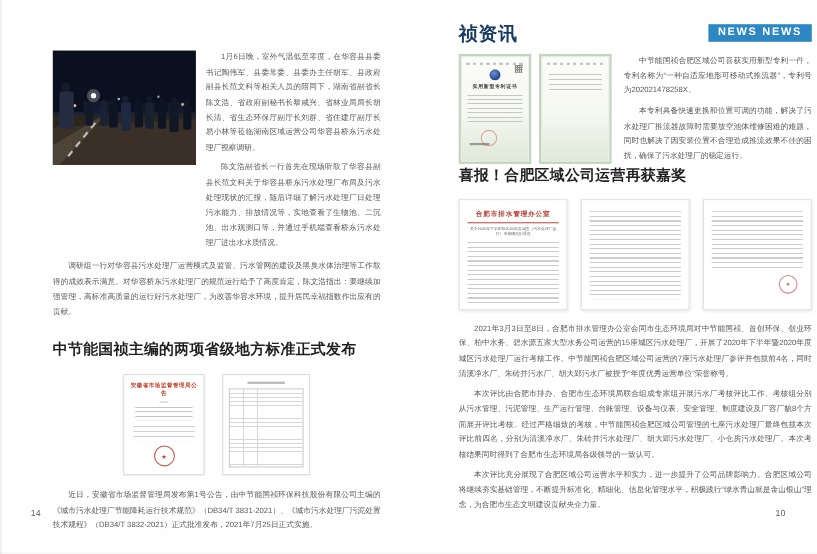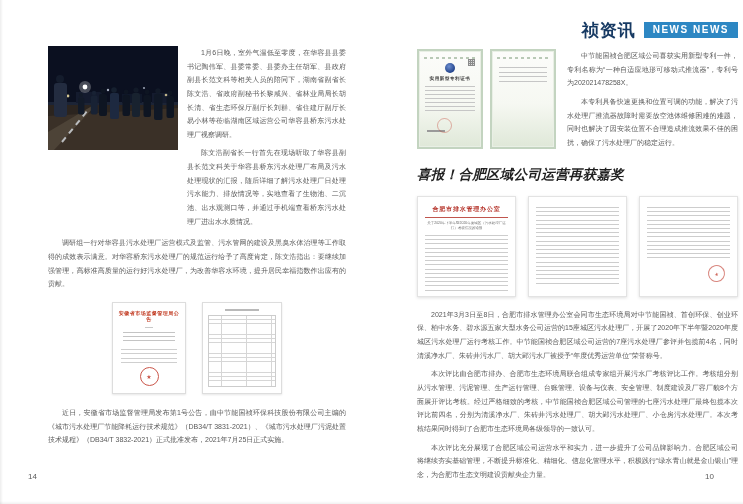--- a/index.html
+++ b/index.html
@@ -47,21 +47,21 @@
     box-shadow:0 1px 2px rgba(0,0,0,.1); padding:6px 5px; box-sizing:border-box;}
   .doc-b-head{width:34px; height:2px; background:#b9b9b9; margin:0 auto 4px;}
   .doc-b-table{width:100%; height:72px; border:1px solid #cccccc; box-sizing:border-box;
     background-image:
       repeating-linear-gradient(to bottom, transparent 0 3.2px, #d6d6d6 3.2px 3.8px),
       repeating-linear-gradient(to right, transparent 0 12px, #d6d6d6 12px 12.6px);}
   .left-paras{margin-top:12px;}
 
   
   .page-right{position:absolute; left:417px; top:20px; width:321px;}
-  .brand-row{display:flex; justify-content:flex-end; align-items:center; gap:8px; height:20px;}
+  .brand-row{display:flex; justify-content:space-between; align-items:center; gap:8px; height:20px;}
   .brand-cn{font-family:"Liberation Serif", serif; font-size:17px; font-weight:bold; color:#173a63; letter-spacing:1px;}
   .brand-en{background:#2d87c3; color:#fff; font-size:10px; font-weight:bold;
     padding:2px 9px 3px; letter-spacing:1.5px;}
   .r-title1{margin-top:26px;}
   .r1-row{display:flex; margin-top:9px;}
   .certs{display:flex; gap:7px; flex:none;}
   .cert{width:66px; height:100px; box-sizing:border-box; position:relative;
     background:linear-gradient(180deg,#fcfcfa 0%,#f6f8f2 55%,#dfe8d8 100%);
     border:2px solid #c3d4c0; box-shadow:inset 0 0 0 1px #e9efe5; padding:6px 5px;}
   .cert-topmarks{height:2px; background:repeating-linear-gradient(90deg,#b9c9b6 0 3px, transparent 3px 6px); margin-bottom:4px;}
@@ -76,38 +76,38 @@
     letter-spacing:.6px; margin-top:3px; white-space:nowrap;}
   .cert-lines{width:50px; height:26px; margin:5px auto 0;
     background:repeating-linear-gradient(to bottom,#c6c6c6 0 1px, transparent 1px 4px);}
   .cert-stamp{position:absolute; bottom:14px; left:18px; width:13px; height:13px;
     border:1px solid rgba(192,57,43,.55); border-radius:50%; opacity:.7;}
   .cert-sign{position:absolute; bottom:15px; left:8px; width:18px; height:2px; background:#9a9a9a;}
   .cert2-lines{width:48px; height:16px; margin:8px auto 0;
     background:repeating-linear-gradient(to bottom,#c6c6c6 0 1px, transparent 1px 4.5px);}
   .r1-col{flex:1; margin-left:11px;}
 
-  .r-title2{margin-top:15px;font-style:italic;}
+  .r-title2{}
   .docs-row-right{margin-top:9px; display:flex; justify-content:space-between;}
   .doc-page{width:99px; height:101px; background:#fff; border:1px solid #e3e3e3;
     box-shadow:0 1px 3px rgba(0,0,0,.13); box-sizing:border-box; padding:8px 7px; position:relative;}
   .doc-office{color:#b5332a; font-weight:bold; font-size:6px; text-align:center;
     letter-spacing:.8px; border-bottom:1px solid #c0554d; padding-bottom:3px; white-space:nowrap;}
   .doc-report-title{font-size:3.5px; color:#6b6b6b; text-align:center; margin-top:3px; line-height:1.5;}
   .doc-body-lines{margin-top:4px; height:58px;
     background:repeating-linear-gradient(to bottom,#cdcdcd 0 1px, transparent 1px 4.2px);}
   .doc-body-lines.tall{margin-top:2px; height:80px;}
   .doc-body-lines.short{height:52px;}
   .seal-small{position:absolute; right:12px; bottom:14px; width:15px; height:15px;
     border:1px solid rgba(192,57,43,.6); border-radius:50%; color:rgba(192,57,43,.75);
     font-size:5px; display:flex; align-items:center; justify-content:center; transform:rotate(-12deg);}
   .r-paras{margin-top:11px;}
 
   
-  .pagenum{position:absolute; top:472px; font-size:8px; color:#5b5b5b;}
+  .pagenum{position:absolute; top:462px; font-size:8px; color:#5b5b5b;}
   .pagenum.l{left:28px;}
   .pagenum.r{right:29px;}
 </style>
 </head>
 <body>
 
 <div id="spread">
 
   <div class="page-left">
 
@@ -159,20 +159,21 @@
         </svg>
       </div>
       <div class="a1-col body-txt">
         <p class="para">1月6日晚，室外气温低至零度，在华容县县委书记陶伟军、县委常委、县委办主任胡军、县政府副县长范文科等相关人员的陪同下，湖南省副省长陈文浩、省政府副秘书长黎咸兴、省林业局局长胡长清、省生态环保厅副厅长刘群、省住建厅副厅长易小林等莅临湖南区域运营公司华容县桥东污水处理厂视察调研。</p>
         <p class="para">陈文浩副省长一行首先在现场听取了华容县副县长范文科关于华容县桥东污水处理厂布局及污水处理现状的汇报，随后详细了解污水处理厂日处理污水能力、排放情况等，实地查看了生物池、二沉池、出水观测口等，并通过手机端查看桥东污水处理厂进出水水质情况。</p>
       </div>
     </div>
 
     <p class="para body-txt fullwide">调研组一行对华容县污水处理厂运营模式及监管、污水管网的建设及黑臭水体治理等工作取得的成效表示满意。对华容桥东污水处理厂的规范运行给予了高度肯定，陈文浩指出：要继续加强管理，高标准高质量的运行好污水处理厂，为改善华容水环境，提升居民幸福指数作出应有的贡献。</p>
 
+    <div class="h-title title2">中节能国祯主编的两项省级地方标准正式发布</div>
 
     <div class="docs-row-left">
       <div class="doc-a">
         <div class="doc-a-title">安徽省市场监督管理局公告</div>
         <div class="doc-num"></div>
         <div class="doc-a-sub"></div>
         <div class="doc-a-lines"></div>
         <div class="seal">★</div>
       </div>
       <div class="doc-b">

